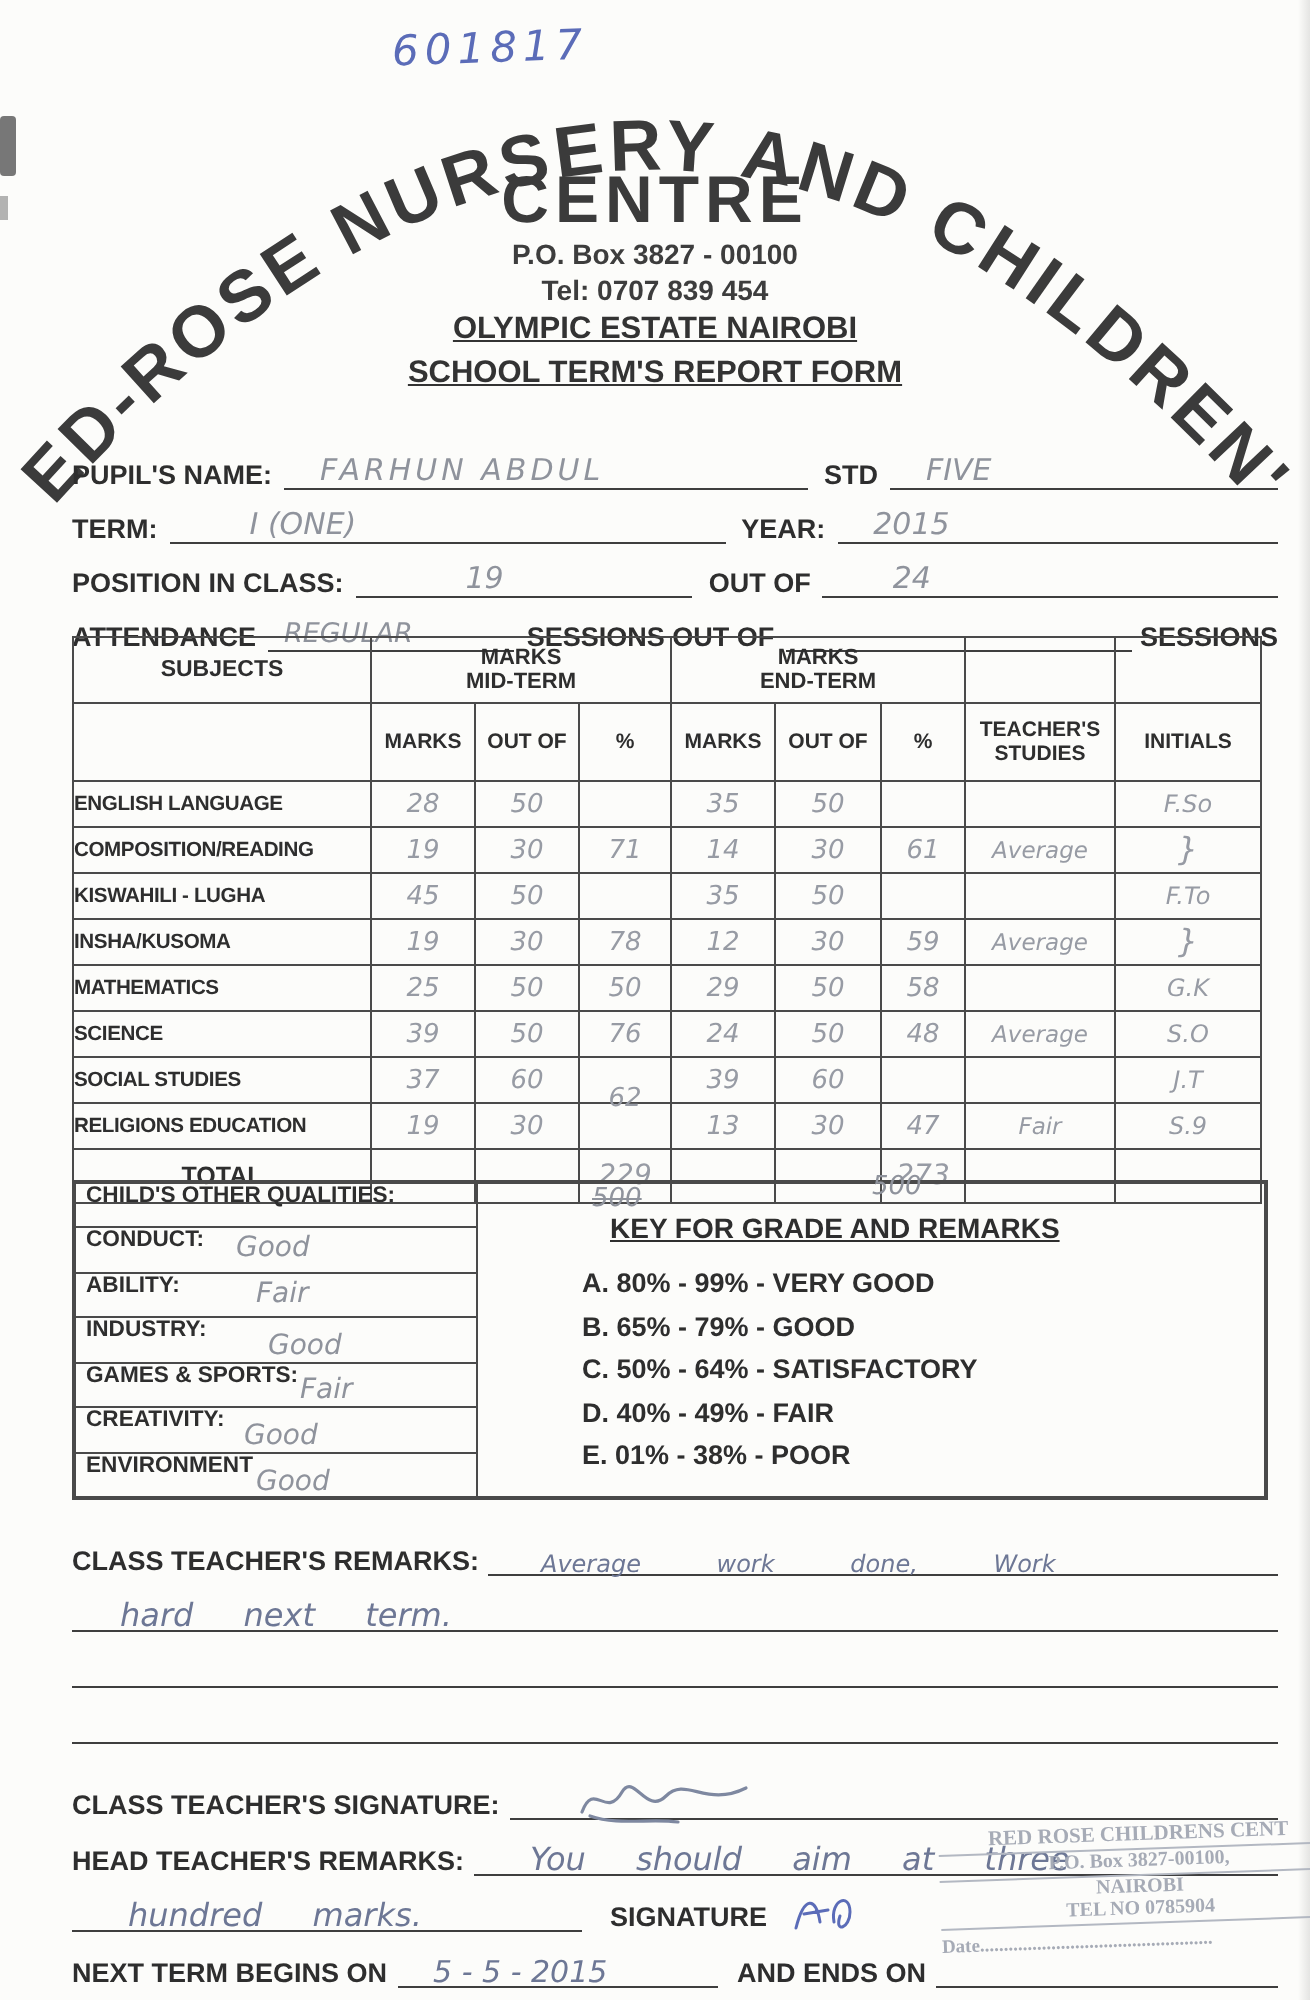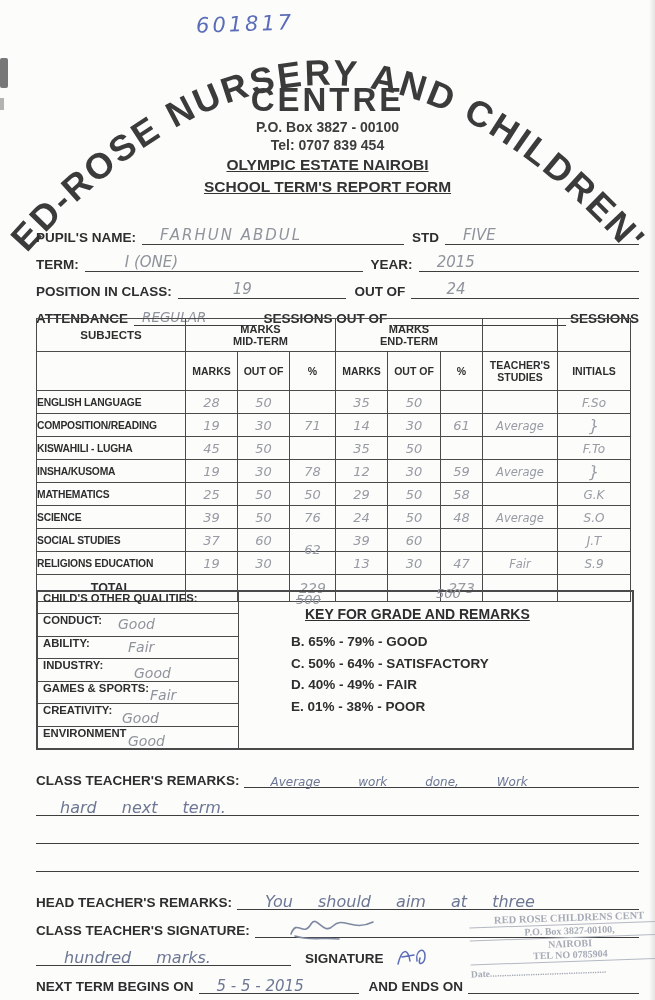--- a/index.html
+++ b/index.html
@@ -302,20 +302,21 @@
         <span class="q-lbl">CREATIVITY:</span>
         <span class="hw q-val" style="left:84px;top:6px">Good</span>
       </div>
       <div class="q-row">
         <span class="q-lbl">ENVIRONMENT</span>
         <span class="hw q-val" style="left:90px;top:6px">Good</span>
       </div>
     </div>
     <div class="key">
       <div class="key-title">KEY FOR GRADE AND REMARKS</div>
+      <div class="key-item">A.  80% - 99% - VERY GOOD</div>
       <div class="key-item">B.  65% - 79% - GOOD</div>
       <div class="key-item">C.  50% - 64% - SATISFACTORY</div>
       <div class="key-item">D.  40% - 49% - FAIR</div>
       <div class="key-item">E.  01% - 38% - POOR</div>
     </div>
   </div>
 
   <div class="remarks">
     <div class="r-row">
       <span class="r-lbl">CLASS TEACHER'S REMARKS:</span>
@@ -328,35 +329,35 @@
           <span class="hw-ink ws-med" style="font-size:16px;position:absolute;bottom:-2px;left:24px;white-space:nowrap">hard next term.</span>
         </span>
     </div>
     <div class="r-row">
         <span class="r-fill"></span>
       </div>
     <div class="r-row">
         <span class="r-fill"></span>
       </div>
     <div class="r-gap"></div>
-    <div class="r-row">
-      <span class="r-lbl">HEAD TEACHER'S REMARKS:</span>
-      <span class="r-fill">
-          <span class="hw-ink ws-med" style="font-size:16px;position:absolute;bottom:-2px;left:28px;white-space:nowrap">You should aim at three</span>
-        </span>
-    </div>
     <div class="r-row">
       <span class="r-lbl">CLASS TEACHER'S SIGNATURE:</span>
       <span class="r-fill">
         <svg class="sig-svg" width="95" height="26">
           <path d="M6,19 C12,3 18,23 26,9 C32,-1 38,21 48,11 C58,1 68,17 88,7 M10,21 C24,26 40,22 54,24" stroke="#7e88a0" stroke-width="1.6" fill="none" stroke-linecap="round"></path>
         </svg>
       </span>
     </div>
     <div class="r-row">
+      <span class="r-lbl">HEAD TEACHER'S REMARKS:</span>
+      <span class="r-fill">
+          <span class="hw-ink ws-med" style="font-size:16px;position:absolute;bottom:-2px;left:28px;white-space:nowrap">You should aim at three</span>
+        </span>
+    </div>
+    <div class="r-row">
       <span class="r-fill" style="flex:0 0 255px">
           <span class="hw-ink ws-med" style="font-size:16px;position:absolute;bottom:-2px;left:28px;white-space:nowrap">hundred marks.</span>
         </span>
       <span class="r-lbl" style="padding-left:14px">SIGNATURE</span>
       <span class="r-fill noline">
         <svg class="sig-svg" style="left:4px" width="40" height="26">
           <path d="M5,20 C9,4 15,4 17,17 M9,13 L21,11 M24,17 C22,6 32,2 32,12 C32,20 24,23 27,14" stroke="#5b6cb8" stroke-width="1.5" fill="none" stroke-linecap="round"></path>
         </svg>
       </span>
     </div>

